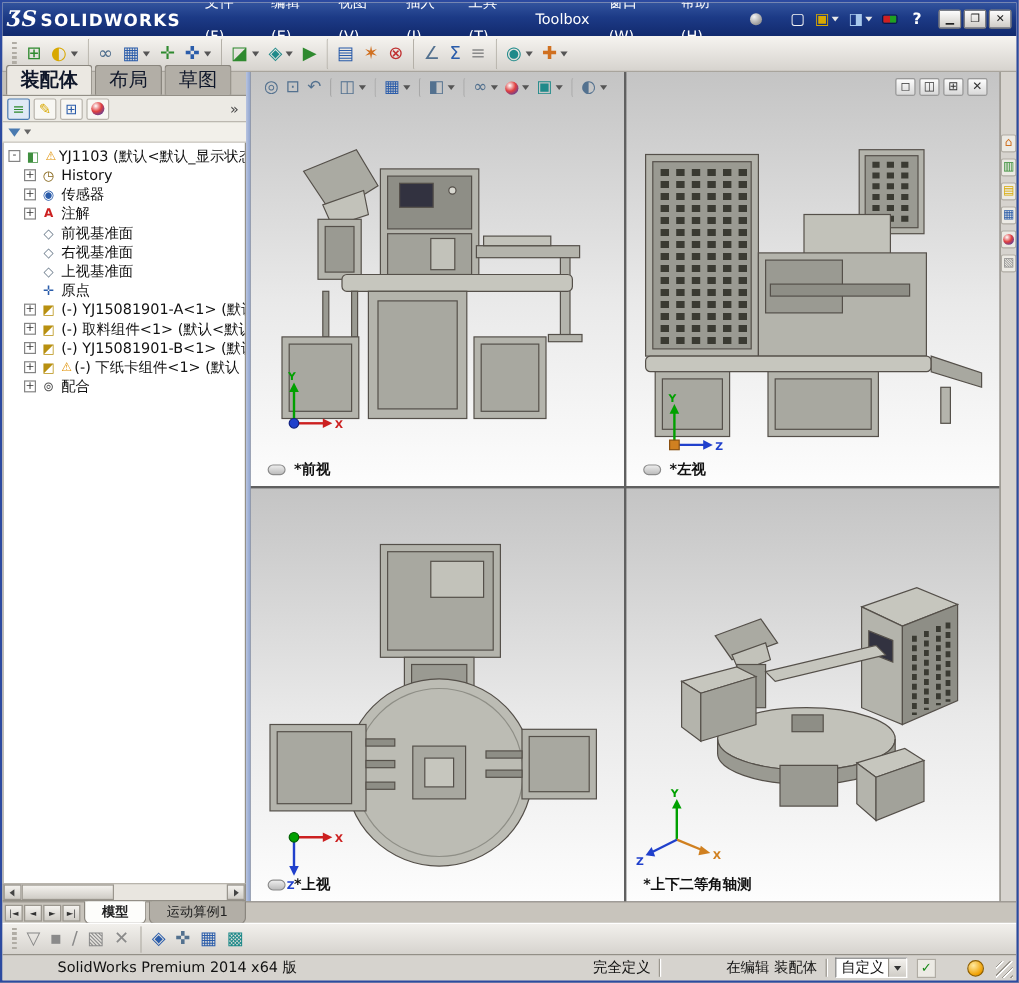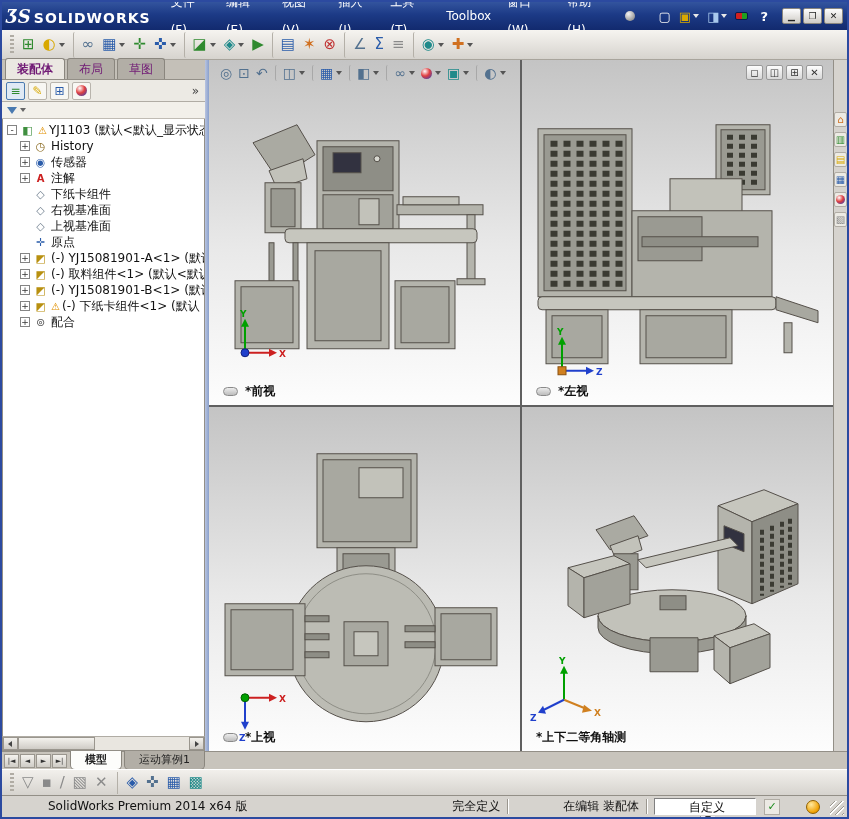--- a/index.html
+++ b/index.html
@@ -51,21 +51,21 @@
   .gi-redgreen { display:inline-block; width:13px; height:8px; border-radius:2px; border:1px solid #0a1a4a;
              background:linear-gradient(to right,#d02020 50%,#20a020 50%); }
 
   
   .workspace { flex:1; display:flex; min-height:0; }
 
   
   .left-panel { width:203px; flex:none; display:flex; flex-direction:column; background:#d6d3ce; }
   .cm-tabs { height:20px; flex:none; display:flex; align-items:flex-end; padding-left:3px;
              background:#c4c0b8; border-bottom:1px solid #938f87; }
-  .cm-tab { padding:2px 11px 1px; font-size:12px; background:#b2aea6; color:#701a75;
+  .cm-tab { padding:2px 11px 1px; font-size:16px; background:#b2aea6; color:#0f172a;
             border:1px solid #8a867e; border-bottom:none; border-radius:3px 3px 0 0; margin-right:2px; }
   .cm-tab.active { background:#ebe8e2; font-weight:bold; }
   .fm-icons { height:22px; flex:none; background:#eceae4; border-bottom:1px solid #b0aca4;
               display:flex; align-items:center; gap:3px; padding:0 4px; }
   .fm-icon { width:19px; height:18px; display:flex; align-items:center; justify-content:center;
              font-size:12px; background:#f8f7f3; border:1px solid #b8b4ac; border-radius:2px; }
   .fm-icon.active { border-color:#4a7ab0; background:#dfe9f5; }
   .fm-overflow { margin-left:auto; color:#444; font-size:12px; padding:0 2px; }
   .filter-row { height:17px; flex:none; background:#f2f0ea; border-bottom:1px solid #c0bcb4;
                 display:flex; align-items:center; padding:0 5px; gap:3px; }
@@ -152,22 +152,22 @@
   .bt-item { display:flex; align-items:center; height:22px; padding:0 4px; }
   .bt-item.sep { border-left:1px solid #b4b0a8; margin-left:5px; padding-left:9px; }
 
   
   .statusbar { height:22px; flex:none; background:#d6d3ce; border-top:1px solid #938f87;
                display:flex; align-items:center; padding:0 3px; font-size:12px; }
   .sb-product { padding:0 4px; white-space:nowrap;margin-left:39px; }
   .sb-right { margin-left:auto; display:flex; align-items:center; }
   .sb-sep { width:1px; height:15px; background:#9a968e; box-shadow:1px 0 0 #fff; margin:0 7px; }
   .sb-text { white-space:nowrap;margin-left:48px; }
-  .sb-combo { display:flex; align-items:center; justify-content:space-between; width:102px; height:17px;
-              background:#fff; border:1px solid; border-color:#808080 #fff #fff #808080; padding-left:4px;flex-direction:column; }
+  .sb-combo { display:flex; align-items:center; justify-content:space-between; width:60px; height:17px;
+              background:#fff; border:1px solid; border-color:#808080 #fff #fff #808080; padding-left:4px; }
   .combo-btn { width:15px; height:15px; background:linear-gradient(#f4f2ee,#cfccc6);
                border-left:1px solid #9a968e; display:flex; align-items:center; justify-content:center; }
   .combo-btn::before { content:""; border-left:3px solid transparent; border-right:3px solid transparent;
                border-top:4px solid #333; }
   .sb-check { width:16px; height:16px; margin-left:8px; display:flex; align-items:center; justify-content:center;
               background:#eceae4; border:1px solid #b0aca4; color:#1a8a1a; font-size:11px; font-weight:bold; }
   .sb-tip { width:14px; height:14px; border-radius:50%; margin:0 10px 0 26px;
             background:radial-gradient(circle at 35% 30%,#ffe9a0,#f0a000 70%,#b87000); border:1px solid #906000; }
   .resize-grip { width:14px; height:14px; align-self:flex-end;
       background:repeating-linear-gradient(135deg,transparent 0 3px,#9a968e 3px 4px,#fff 4px 5px); }
@@ -390,21 +390,21 @@
             <span class="expander boxed">+</span>
             <span class="ti gi-ann"></span>
 
             <span class="tlabel">注解</span>
           </div>
 
           <div class="tree-item indent">
             <span class="expander"></span>
             <span class="ti gi-plane"></span>
 
-            <span class="tlabel">下纸卡组件</span>
+            <span class="tlabel">前视基准面</span>
           </div>
 
           <div class="tree-item indent">
             <span class="expander"></span>
             <span class="ti gi-plane"></span>
 
             <span class="tlabel">右视基准面</span>
           </div>
 
           <div class="tree-item indent">

